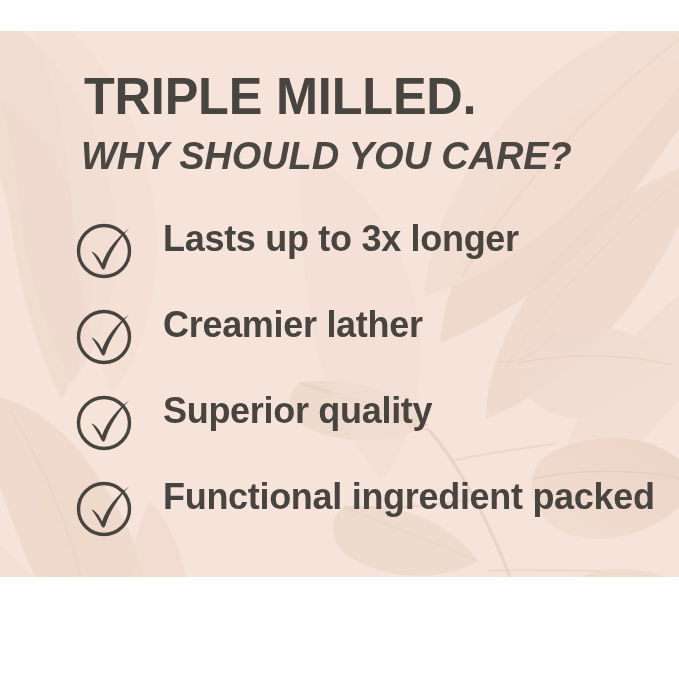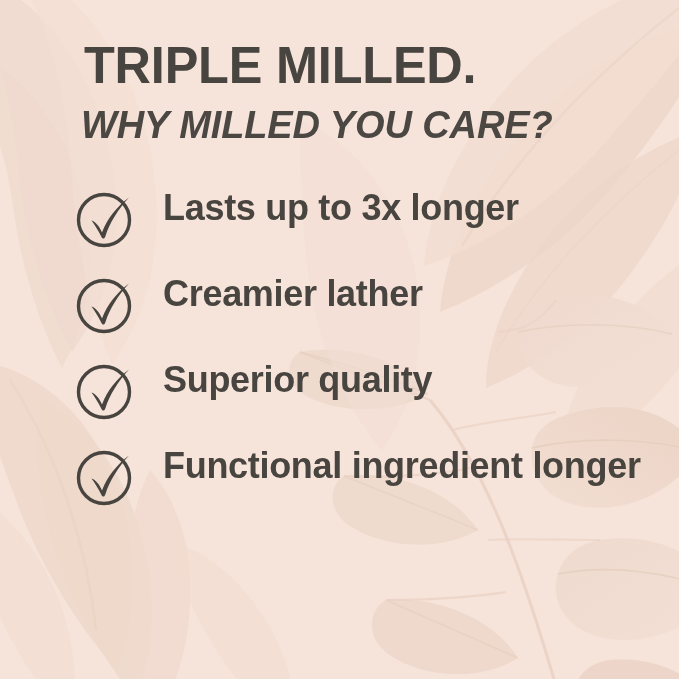--- a/index.html
+++ b/index.html
@@ -4,24 +4,25 @@
 <title>Triple Milled Infographic</title>
 <style>
   html, body {
     margin: 0;
     padding: 0;
     background: #ffffff;
   }
   #canvas {
     position: relative;
     width: 679px;
-    height: 679px;
+    height: 546px;
     overflow: hidden;
     background: #f6e3d9;
     font-family: "Liberation Sans", sans-serif;
+    margin-top: 31px;
     -webkit-font-smoothing: antialiased;
   }
 
   
   #bg-art {
     position: absolute;
     inset: 0;
     width: 679px;
     height: 679px;
     pointer-events: none;
@@ -201,21 +202,21 @@
                C346,408 320,348 310,286 C300,212 300,156 300,120 Z" fill="#F2DED3"></path>
       <path d="M170,540 C230,560 276,618 292,684 C298,710 298,724 296,736
                C254,706 218,660 194,610 C176,572 172,552 170,540 Z" fill="#F1DCD0"></path>
     </g>
   </svg>
 
   <div id="content">
 
     <div class="headline">TRIPLE MILLED.</div>
 
-    <div class="subhead">WHY MILLED YOU CARE?</div>
+    <div class="subhead">WHY SHOULD YOU CARE?</div>
 
     <div id="benefits">
 
       <div class="benefit-row">
         <span class="check-wrap">
           <svg viewBox="0 0 62 62" xmlns="http://www.w3.org/2000/svg">
             <circle cx="30" cy="32" r="25.5" fill="none" stroke="#48443f" stroke-width="3.4"></circle>
             <path d="M17.5,32.5 C21.5,33.5 25.5,38.5 28,44.5 C33,31 43,18.5 55,9.5
                      C44,21.5 35.5,35 31.5,48 C30.5,51 29,51.5 27.5,49 C24,42 20.5,36.5 17.5,32.5 Z" fill="#48443f"></path>
           </svg>
@@ -247,18 +248,18 @@
       </div>
 
       <div class="benefit-row">
         <span class="check-wrap">
           <svg viewBox="0 0 62 62" xmlns="http://www.w3.org/2000/svg">
             <circle cx="30" cy="32" r="25.5" fill="none" stroke="#48443f" stroke-width="3.4"></circle>
             <path d="M17.5,32.5 C21.5,33.5 25.5,38.5 28,44.5 C33,31 43,18.5 55,9.5
                      C44,21.5 35.5,35 31.5,48 C30.5,51 29,51.5 27.5,49 C24,42 20.5,36.5 17.5,32.5 Z" fill="#48443f"></path>
           </svg>
         </span>
-        <span class="benefit-label">Functional ingredient longer</span>
+        <span class="benefit-label">Functional ingredient packed</span>
       </div>
 
     </div>
   </div>
 </div>
 
 </body></html>

